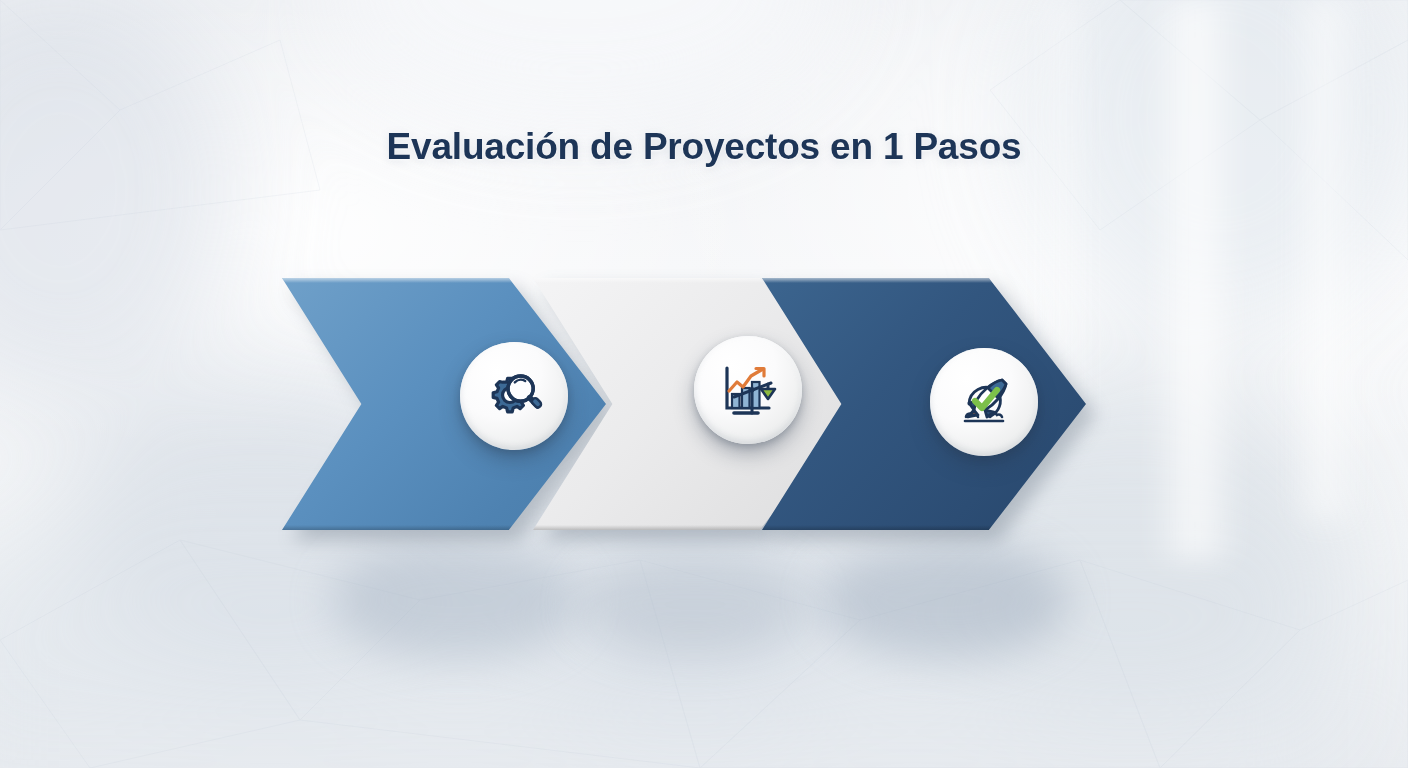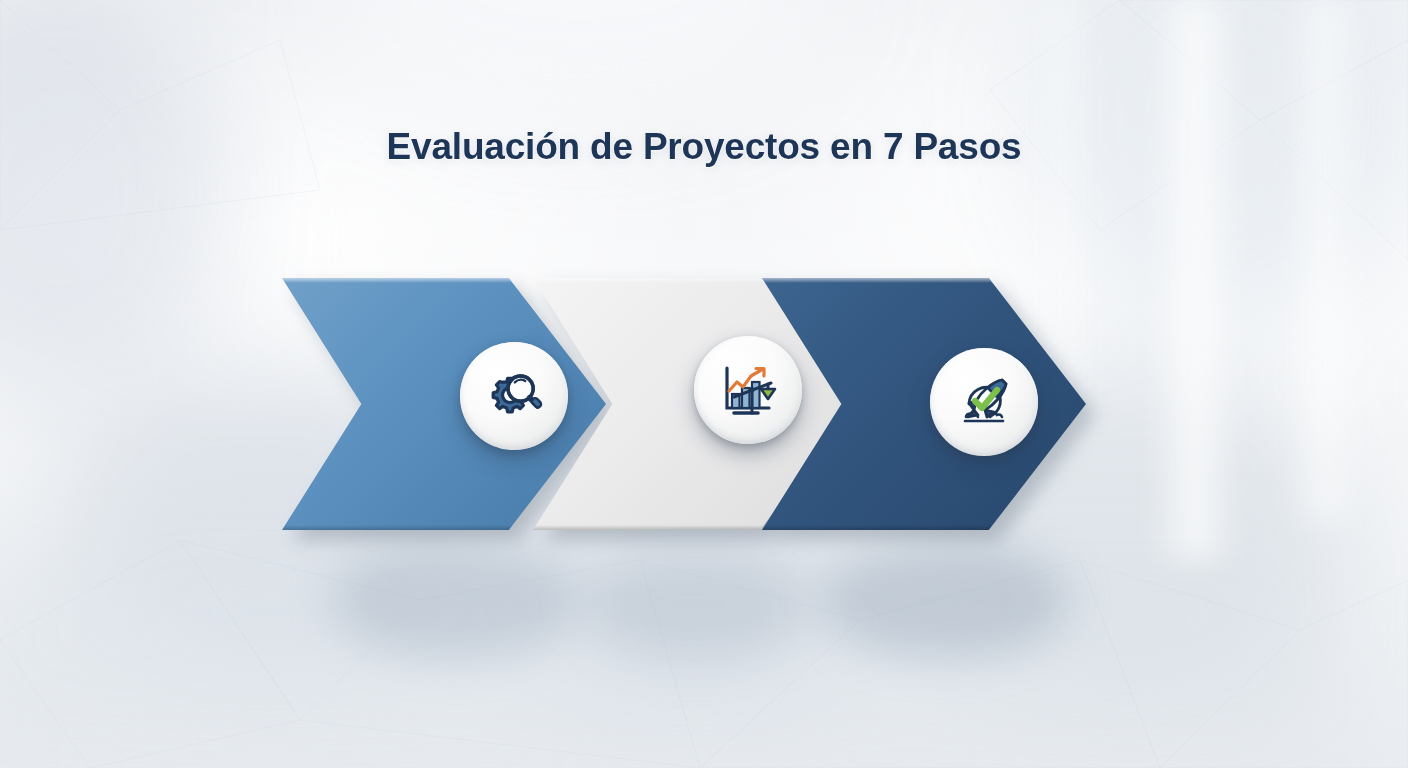--- a/index.html
+++ b/index.html
@@ -196,21 +196,21 @@
   </svg>
 
   <div class="streak s1"></div>
   <div class="streak s2"></div>
   <div class="streak s3"></div>
 
   <div class="refl r1"></div>
   <div class="refl r2"></div>
   <div class="refl r3"></div>
 
-  <h1 class="title">Evaluación de Proyectos en 7 Pasos</h1>
+  <h1 class="title">Evaluación de Proyectos en 1 Pasos</h1>
 
   <div class="band">
 
     <div class="chev-shadow sh-1">
         <div class="sface"></div>
       </div>
     <div class="chev-shadow sh-2">
         <div class="sface"></div>
       </div>
     <div class="chev-shadow sh-3">

